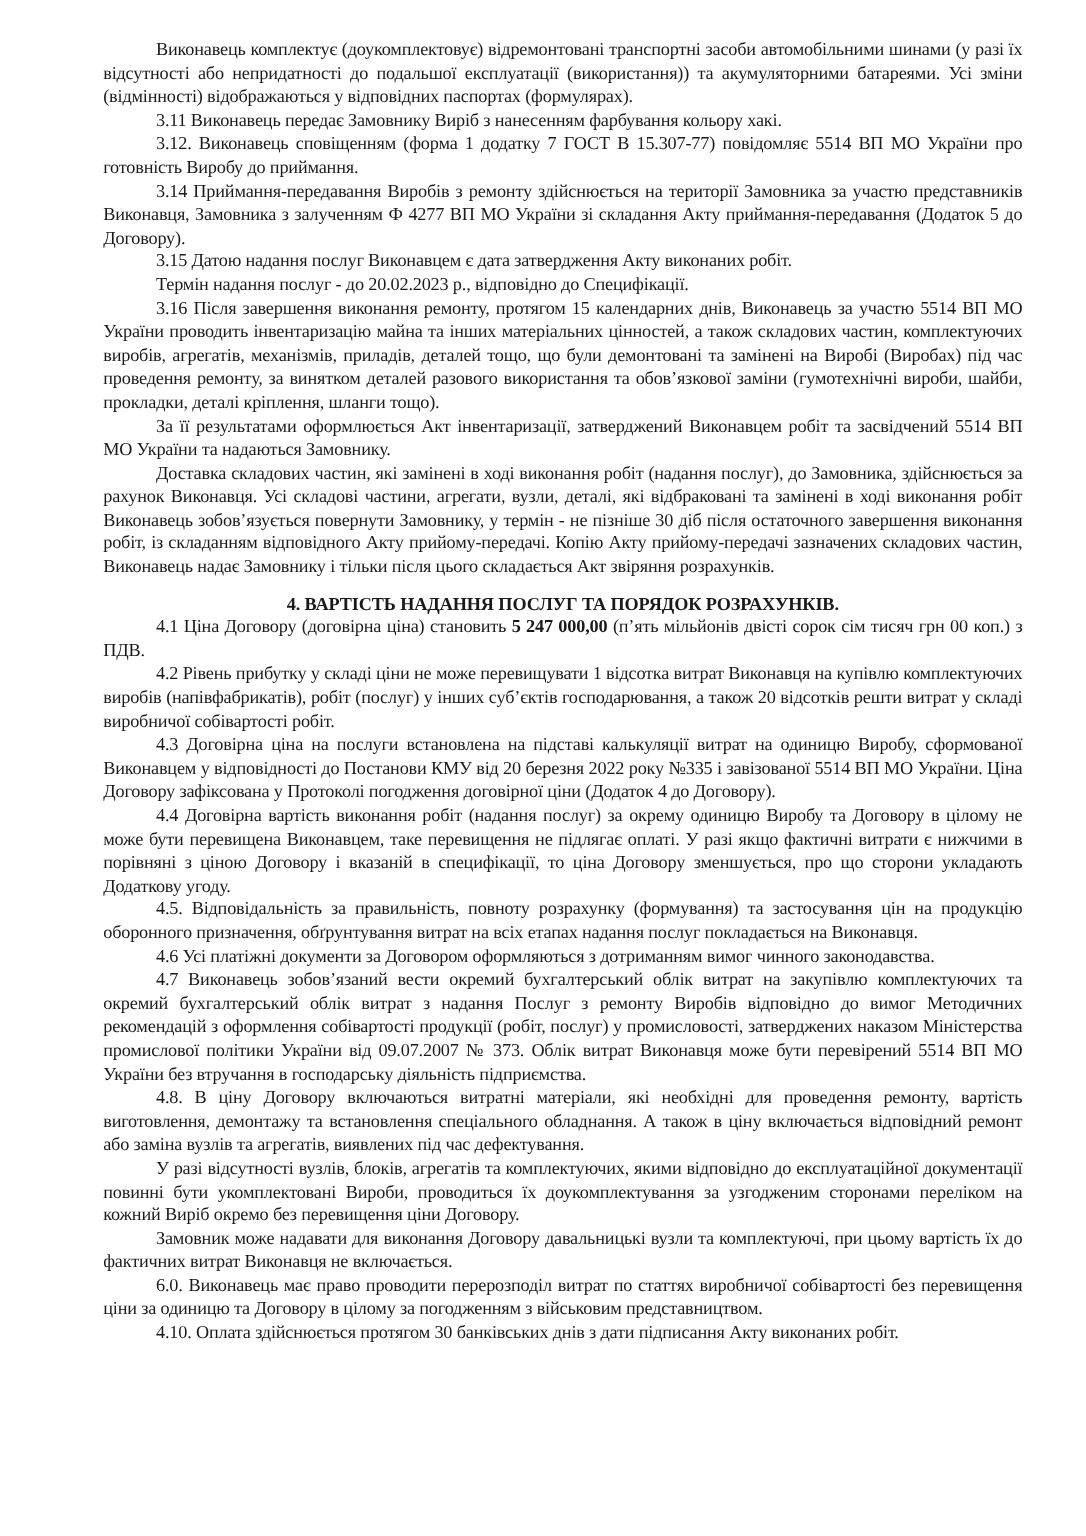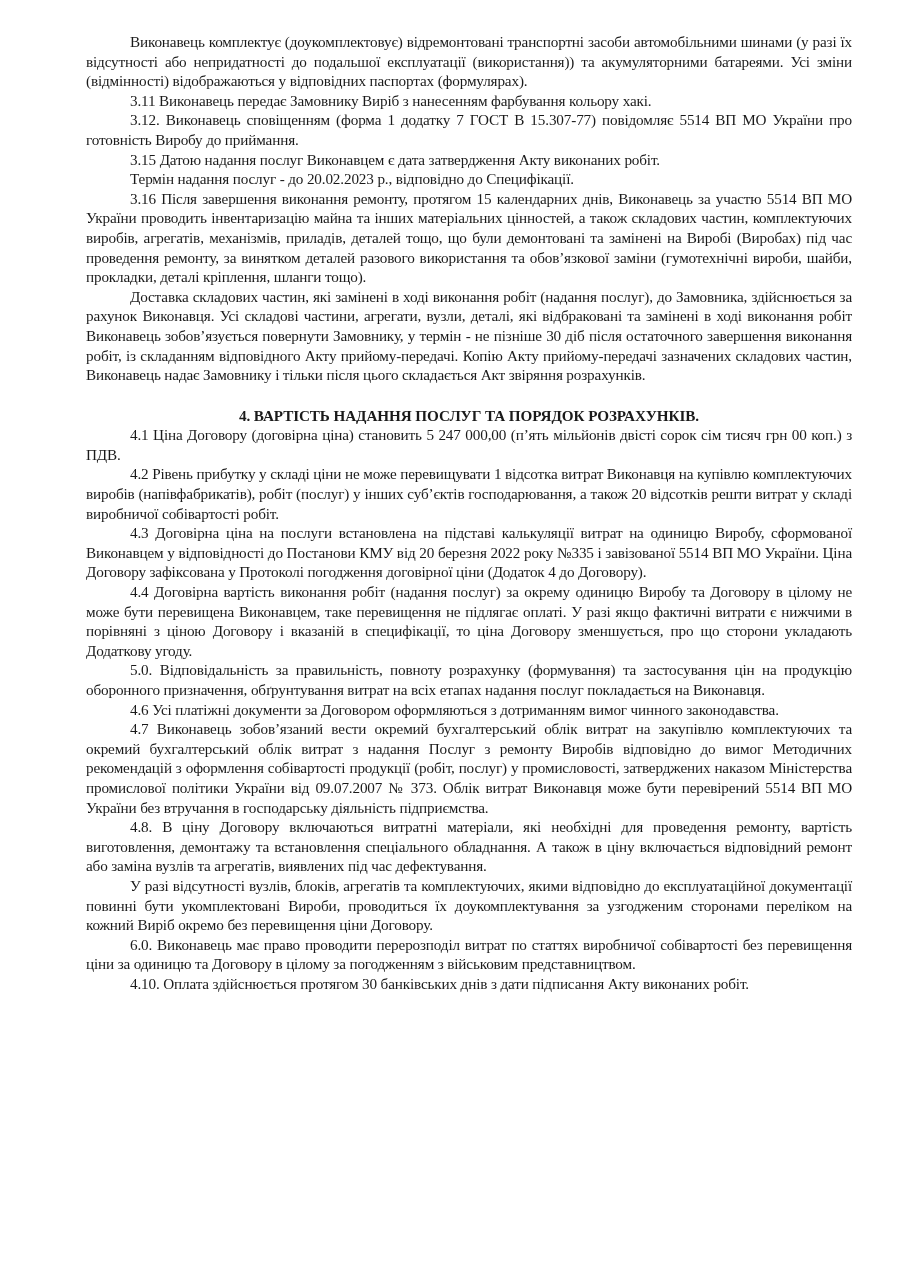--- a/index.html
+++ b/index.html
@@ -14,49 +14,52 @@
     line-height: 19.6px;
     color: #1a1a1a;
   }
   .p {
     margin: 0;
     text-align: justify;
     text-indent: 44px;
     letter-spacing: -0.15px;
   }
   .heading {
-    margin: 21px 0 0 0;
+    margin: 11px 0 0 0;
     text-align: center;
     font-weight: bold;
     font-size: 15.2px;
     letter-spacing: -0.1px;
     padding-left: 0;
   }
-  b { font-weight: normal; }
+  b { font-weight: bold; }
 </style>
 </head>
 <body>
 
 <div class="page">
 
   <p class="p">Виконавець комплектує (доукомплектовує) відремонтовані транспортні засоби автомобільними шинами (у разі їх відсутності або непридатності до подальшої експлуатації (використання)) та акумуляторними батареями. Усі зміни (відмінності) відображаються у відповідних паспортах (формулярах).</p>
   <p class="p">3.11 Виконавець передає Замовнику Виріб з нанесенням фарбування кольору хакі.</p>
   <p class="p">3.12. Виконавець сповіщенням (форма 1 додатку 7 ГОСТ В 15.307-77) повідомляє 5514 ВП МО України про готовність Виробу до приймання.</p>
+  <p class="p">3.14 Приймання-передавання Виробів з ремонту здійснюється на території Замовника за участю представників Виконавця, Замовника з залученням Ф 4277 ВП МО України зі складання Акту приймання-передавання (Додаток 5 до Договору).</p>
   <p class="p">3.15 Датою надання послуг Виконавцем є дата затвердження Акту виконаних робіт.</p>
   <p class="p">Термін надання послуг - до 20.02.2023 р., відповідно до Специфікації.</p>
   <p class="p">3.16 Після завершення виконання ремонту, протягом 15 календарних днів, Виконавець за участю 5514 ВП МО України проводить інвентаризацію майна та інших матеріальних цінностей, а також складових частин, комплектуючих виробів, агрегатів, механізмів, приладів, деталей тощо, що були демонтовані та замінені на Виробі (Виробах) під час проведення ремонту, за винятком деталей разового використання та обов’язкової заміни (гумотехнічні вироби, шайби, прокладки, деталі кріплення, шланги тощо).</p>
+  <p class="p">За її результатами оформлюється Акт інвентаризації, затверджений Виконавцем робіт та засвідчений 5514 ВП МО України та надаються Замовнику.</p>
   <p class="p">Доставка складових частин, які замінені в ході виконання робіт (надання послуг), до Замовника, здійснюється за рахунок Виконавця. Усі складові частини, агрегати, вузли, деталі, які відбраковані та замінені в ході виконання робіт Виконавець зобов’язується повернути Замовнику, у термін - не пізніше 30 діб після остаточного завершення виконання робіт, із складанням відповідного Акту прийому-передачі. Копію Акту прийому-передачі зазначених складових частин, Виконавець надає Замовнику і тільки після цього складається Акт звіряння розрахунків.</p>
 
   <h2 class="heading">4. ВАРТІСТЬ НАДАННЯ ПОСЛУГ ТА ПОРЯДОК РОЗРАХУНКІВ.</h2>
 
   <p class="p"><span>4.1  Ціна Договору (договірна ціна)  становить </span><b>5 247 000,00</b><span> (п’ять мільйонів двісті сорок сім тисяч грн 00 коп.) з ПДВ.</span></p>
   <p class="p">4.2 Рівень прибутку у складі ціни не може перевищувати 1 відсотка витрат Виконавця на купівлю комплектуючих виробів (напівфабрикатів), робіт (послуг) у інших суб’єктів господарювання, а також 20 відсотків решти витрат у складі виробничої собівартості робіт.</p>
   <p class="p">4.3 Договірна ціна на послуги встановлена на підставі калькуляції витрат на одиницю Виробу, сформованої Виконавцем у відповідності до Постанови КМУ від 20 березня 2022 року №335 і завізованої 5514 ВП МО України. Ціна Договору зафіксована у Протоколі погодження договірної ціни (Додаток 4 до Договору).</p>
   <p class="p">4.4 Договірна вартість виконання робіт (надання послуг) за окрему одиницю Виробу та Договору в цілому не може бути перевищена Виконавцем, таке перевищення не підлягає оплаті. У разі якщо фактичні витрати є нижчими в порівняні з ціною Договору і вказаній в специфікації, то ціна Договору зменшується, про що сторони укладають Додаткову угоду.</p>
-  <p class="p">5.0. Відповідальність за правильність, повноту розрахунку (формування) та застосування цін на продукцію оборонного призначення, обґрунтування витрат на всіх етапах надання послуг покладається на Виконавця.</p>
+  <p class="p">4.5. Відповідальність за правильність, повноту розрахунку (формування) та застосування цін на продукцію оборонного призначення, обґрунтування витрат на всіх етапах надання послуг покладається на Виконавця.</p>
   <p class="p">4.6 Усі платіжні документи за Договором оформляються з дотриманням вимог чинного законодавства.</p>
   <p class="p">4.7 Виконавець зобов’язаний вести окремий бухгалтерський облік витрат на закупівлю комплектуючих та окремий бухгалтерський облік витрат з надання Послуг з ремонту Виробів відповідно до вимог Методичних рекомендацій з оформлення собівартості продукції (робіт, послуг) у промисловості, затверджених наказом Міністерства промислової політики України від 09.07.2007 № 373. Облік витрат Виконавця може бути перевірений 5514 ВП МО України без втручання в господарську діяльність підприємства.</p>
   <p class="p">4.8. В ціну Договору включаються витратні матеріали, які необхідні для проведення ремонту, вартість виготовлення, демонтажу та встановлення спеціального обладнання. А також в ціну включається відповідний ремонт або заміна вузлів та агрегатів, виявлених під час дефектування.</p>
   <p class="p">У разі відсутності вузлів, блоків, агрегатів та комплектуючих, якими відповідно до експлуатаційної документації повинні бути укомплектовані Вироби, проводиться їх доукомплектування за узгодженим сторонами переліком на кожний Виріб окремо без перевищення ціни Договору.</p>
+  <p class="p">Замовник може надавати для виконання Договору давальницькі вузли та комплектуючі, при цьому вартість їх до фактичних витрат Виконавця не включається.</p>
   <p class="p">6.0. Виконавець має право проводити перерозподіл витрат по статтях виробничої собівартості без перевищення ціни за одиницю та Договору в цілому за погодженням з військовим представництвом.</p>
   <p class="p">4.10. Оплата здійснюється протягом 30 банківських днів з дати підписання Акту виконаних робіт.</p>
 
 </div>
 
 </body></html>

